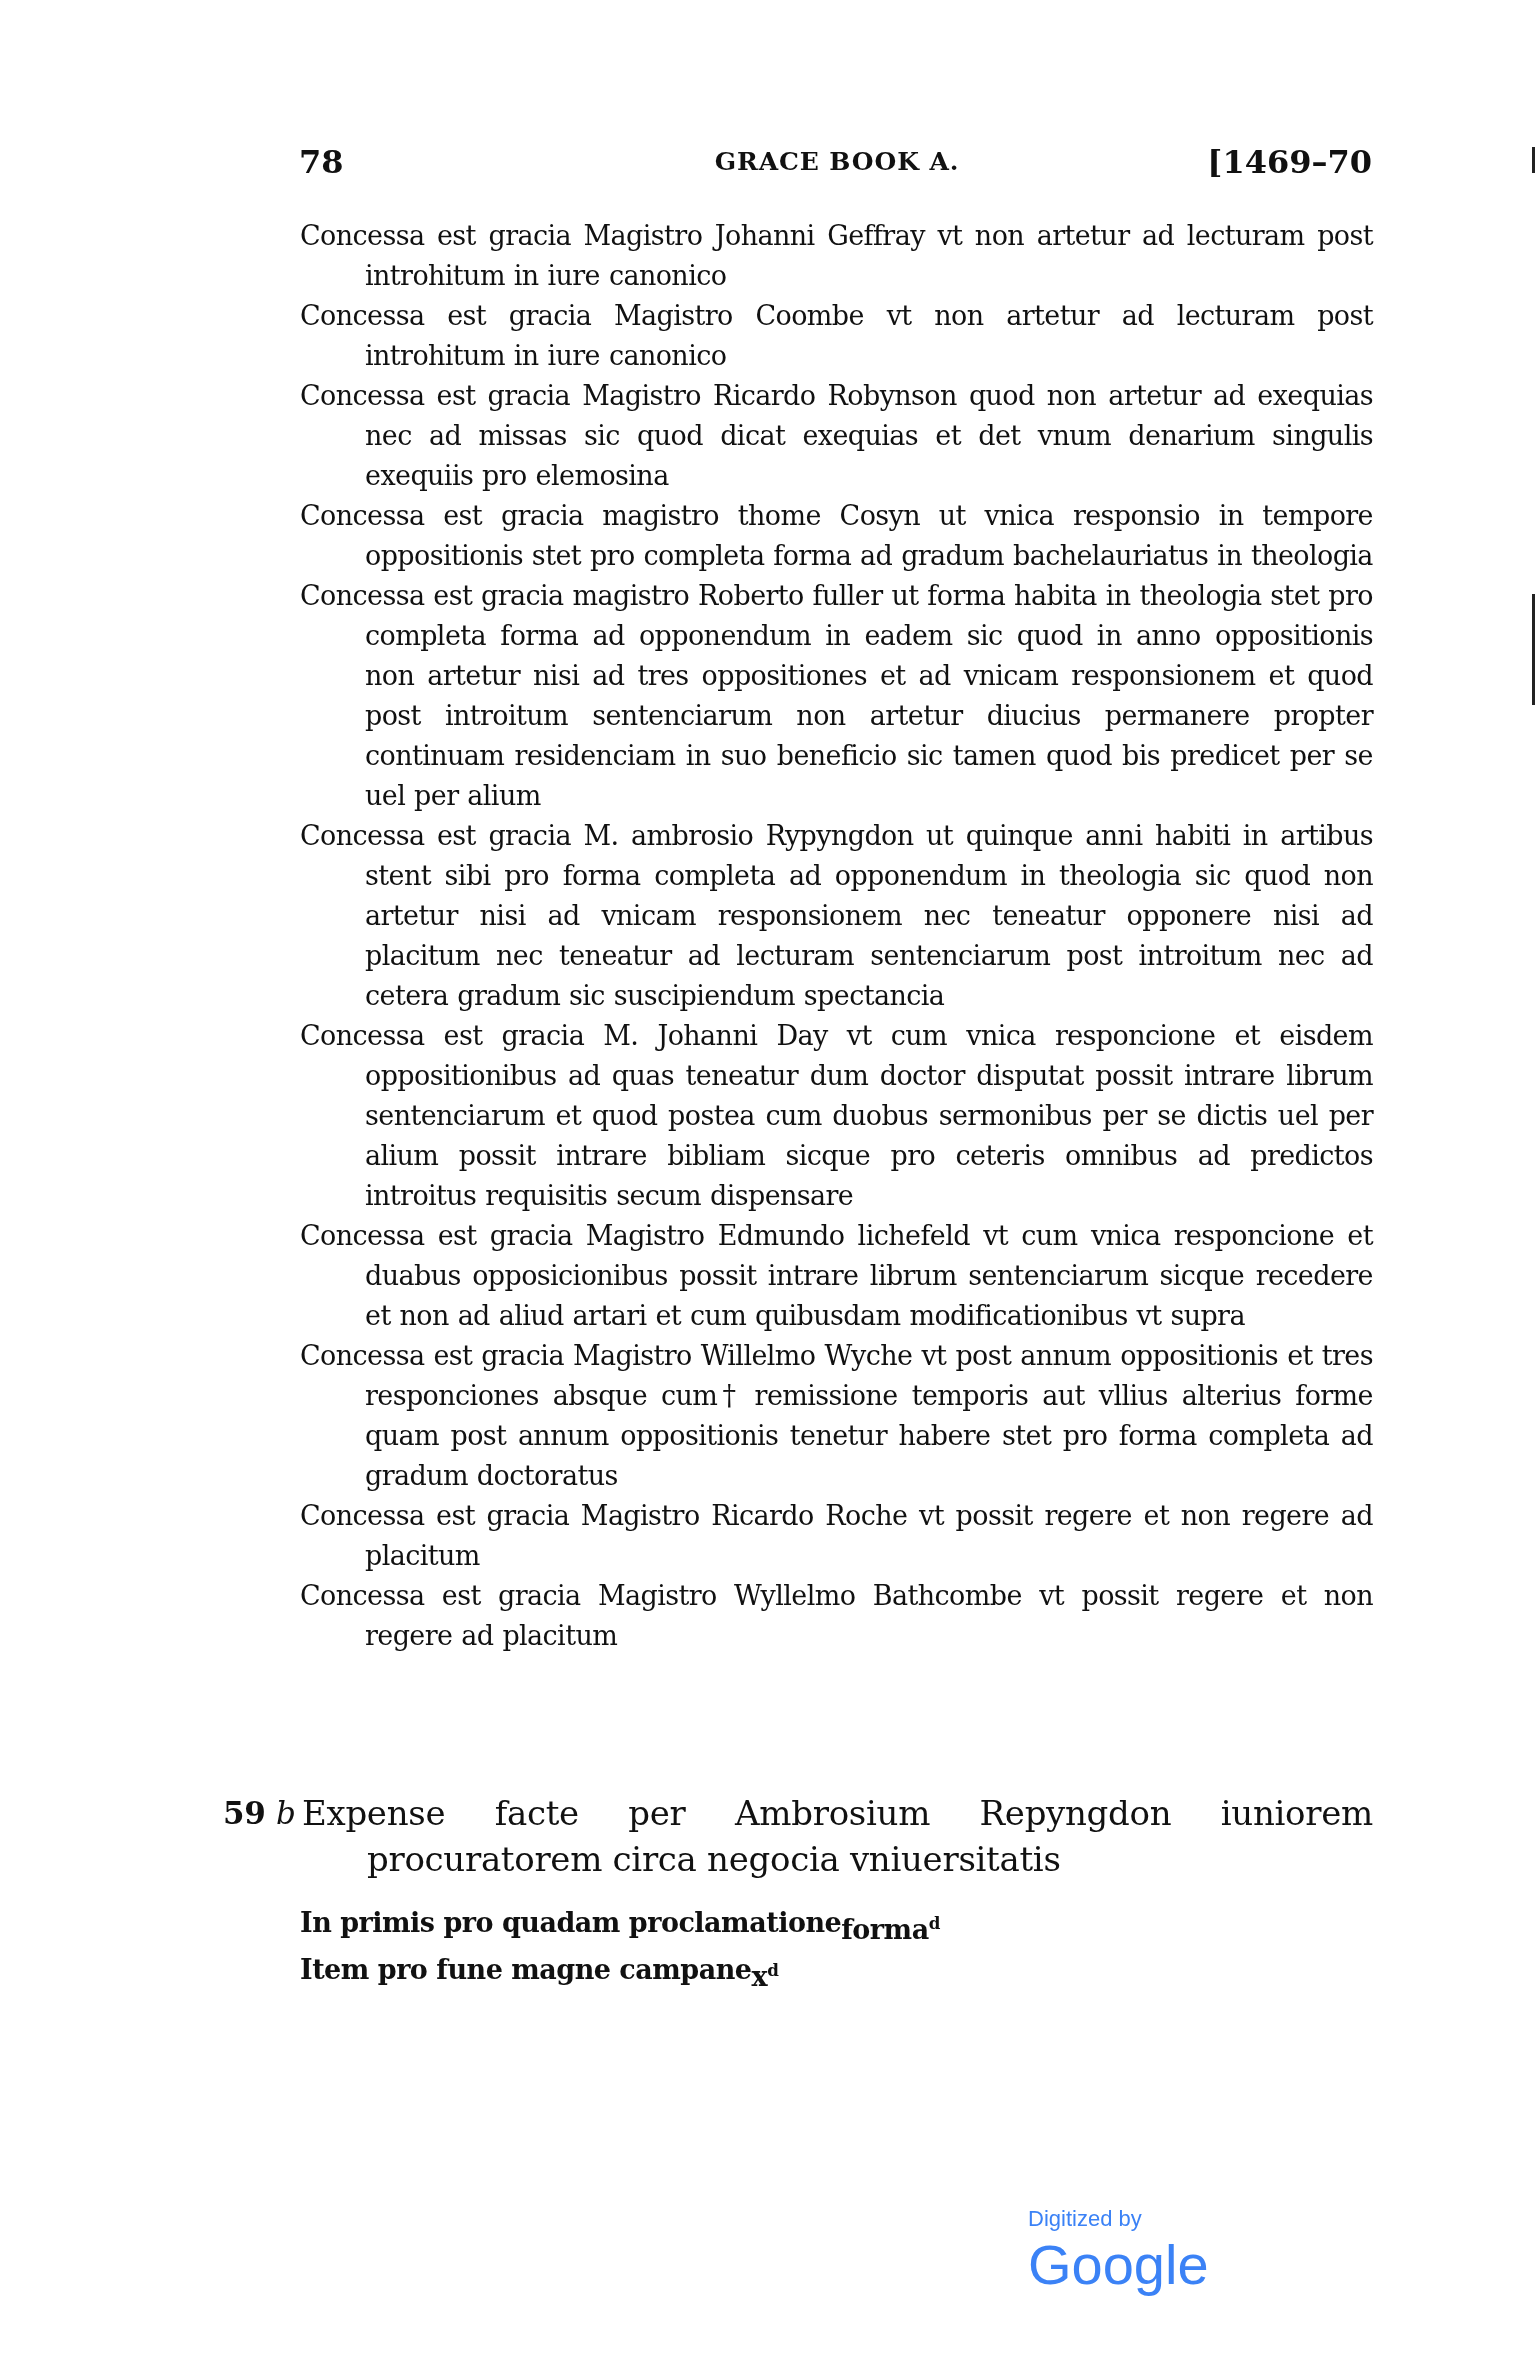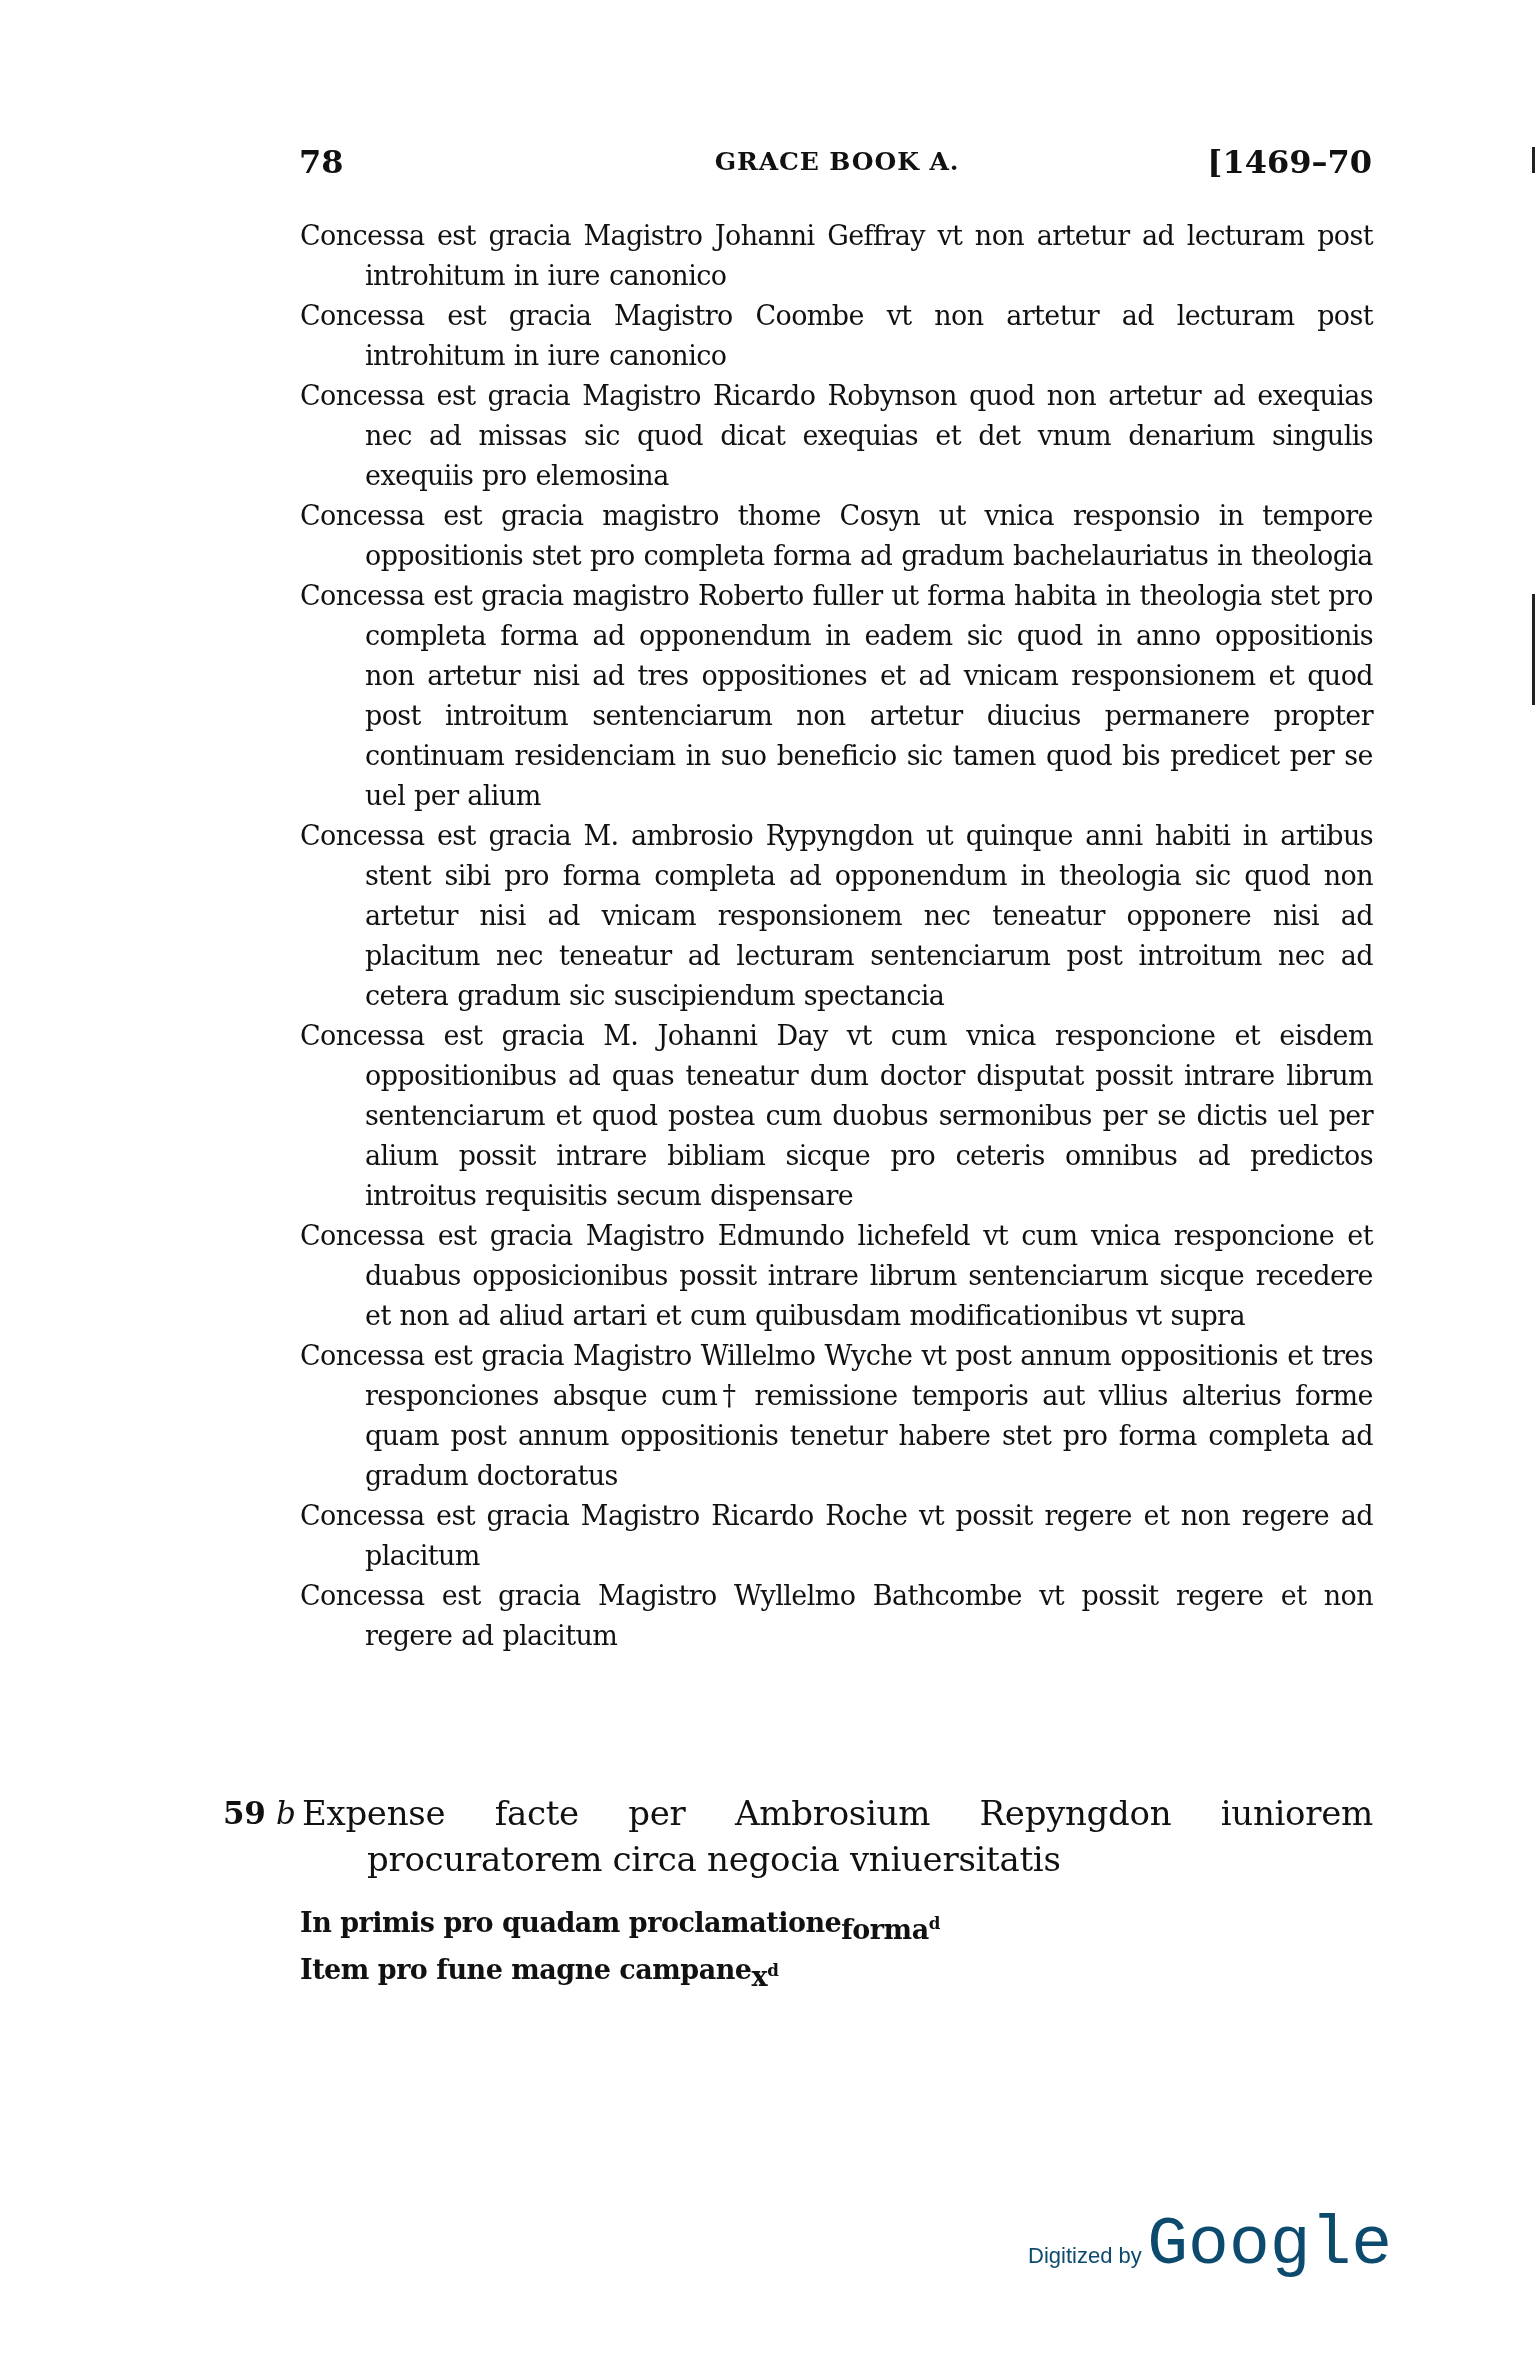--- a/index.html
+++ b/index.html
@@ -28,25 +28,25 @@
     position: absolute; left: 223px; top: 1790px; width: 1150px;
   }
   .section-head { display: flex; font-size: 34px; line-height: 46px; letter-spacing: -0.3px; }
   .folio { width: 79px; flex: none; font-weight: bold; font-size: 31px; }
   .folio i { font-weight: normal; }
   .head-text { flex: 1; text-align: justify; padding-left: 65px; text-indent: -65px; }
   .items { position: absolute; left: 77px; top: 113px; width: 1073px; }
   .item { display: flex; justify-content: flex-start; font-size: 27px; font-weight: bold; line-height: 40px; letter-spacing: -0.5px; }
   .item .amt sup { font-size: 16.7px; }
   .watermark {
-    position: absolute; left: 1028px; top: 2206px; color: #0c4a6e;
-    font-family: "Liberation Sans", sans-serif; display: flex; align-items: baseline;
+    position: absolute; left: 1028px; top: 2206px; color: #3b82f6;
+    font-family: "Liberation Sans", sans-serif; display: flex; align-items: baseline; flex-direction: column;
   }
   .watermark .dig { font-size: 22px; margin-right: 5.6px; }
-  .watermark .goo { font-family: Liberation Mono, monospace; font-size: 68px; }
+  .watermark .goo { font-family: Liberation Sans, sans-serif; font-size: 56px; }
   .edge-mark { position: absolute; width: 2.8px; background: #222; }
 </style>
 </head>
 <body>
 
 <div class="page">
 
   <div class="running-head">
     <span class="pg">78</span>
     <span class="ttl">GRACE BOOK A.</span>

